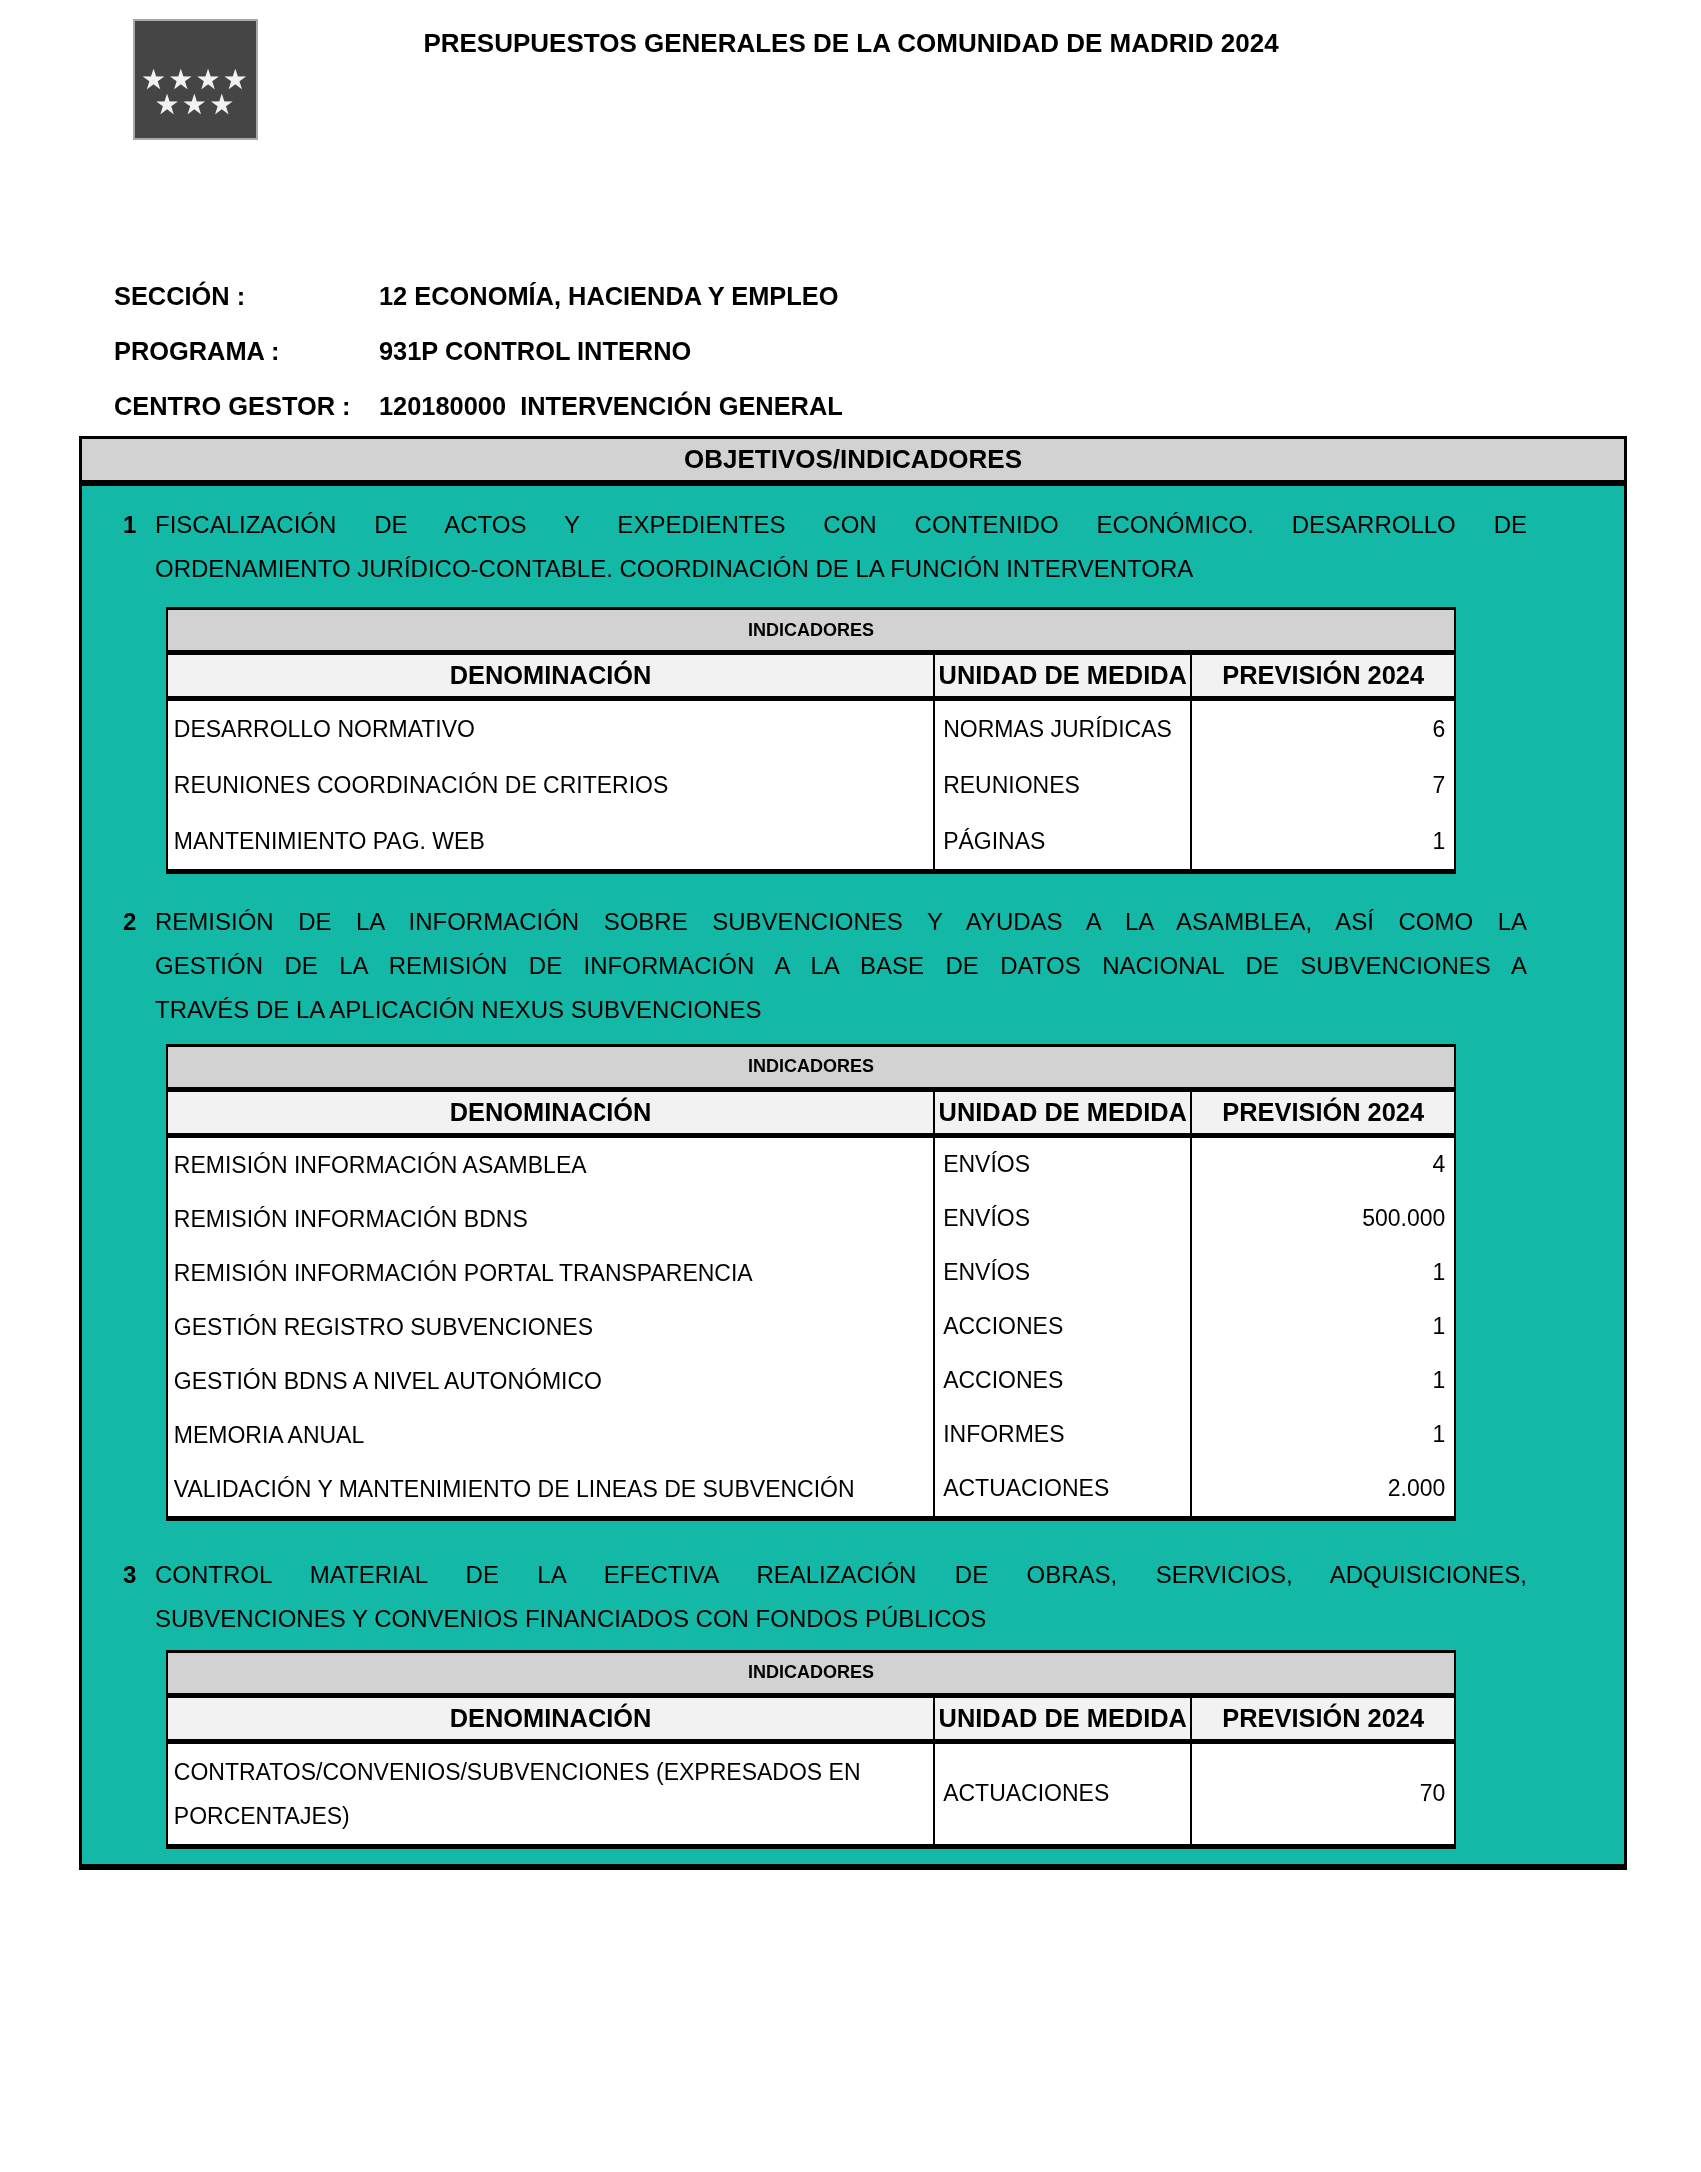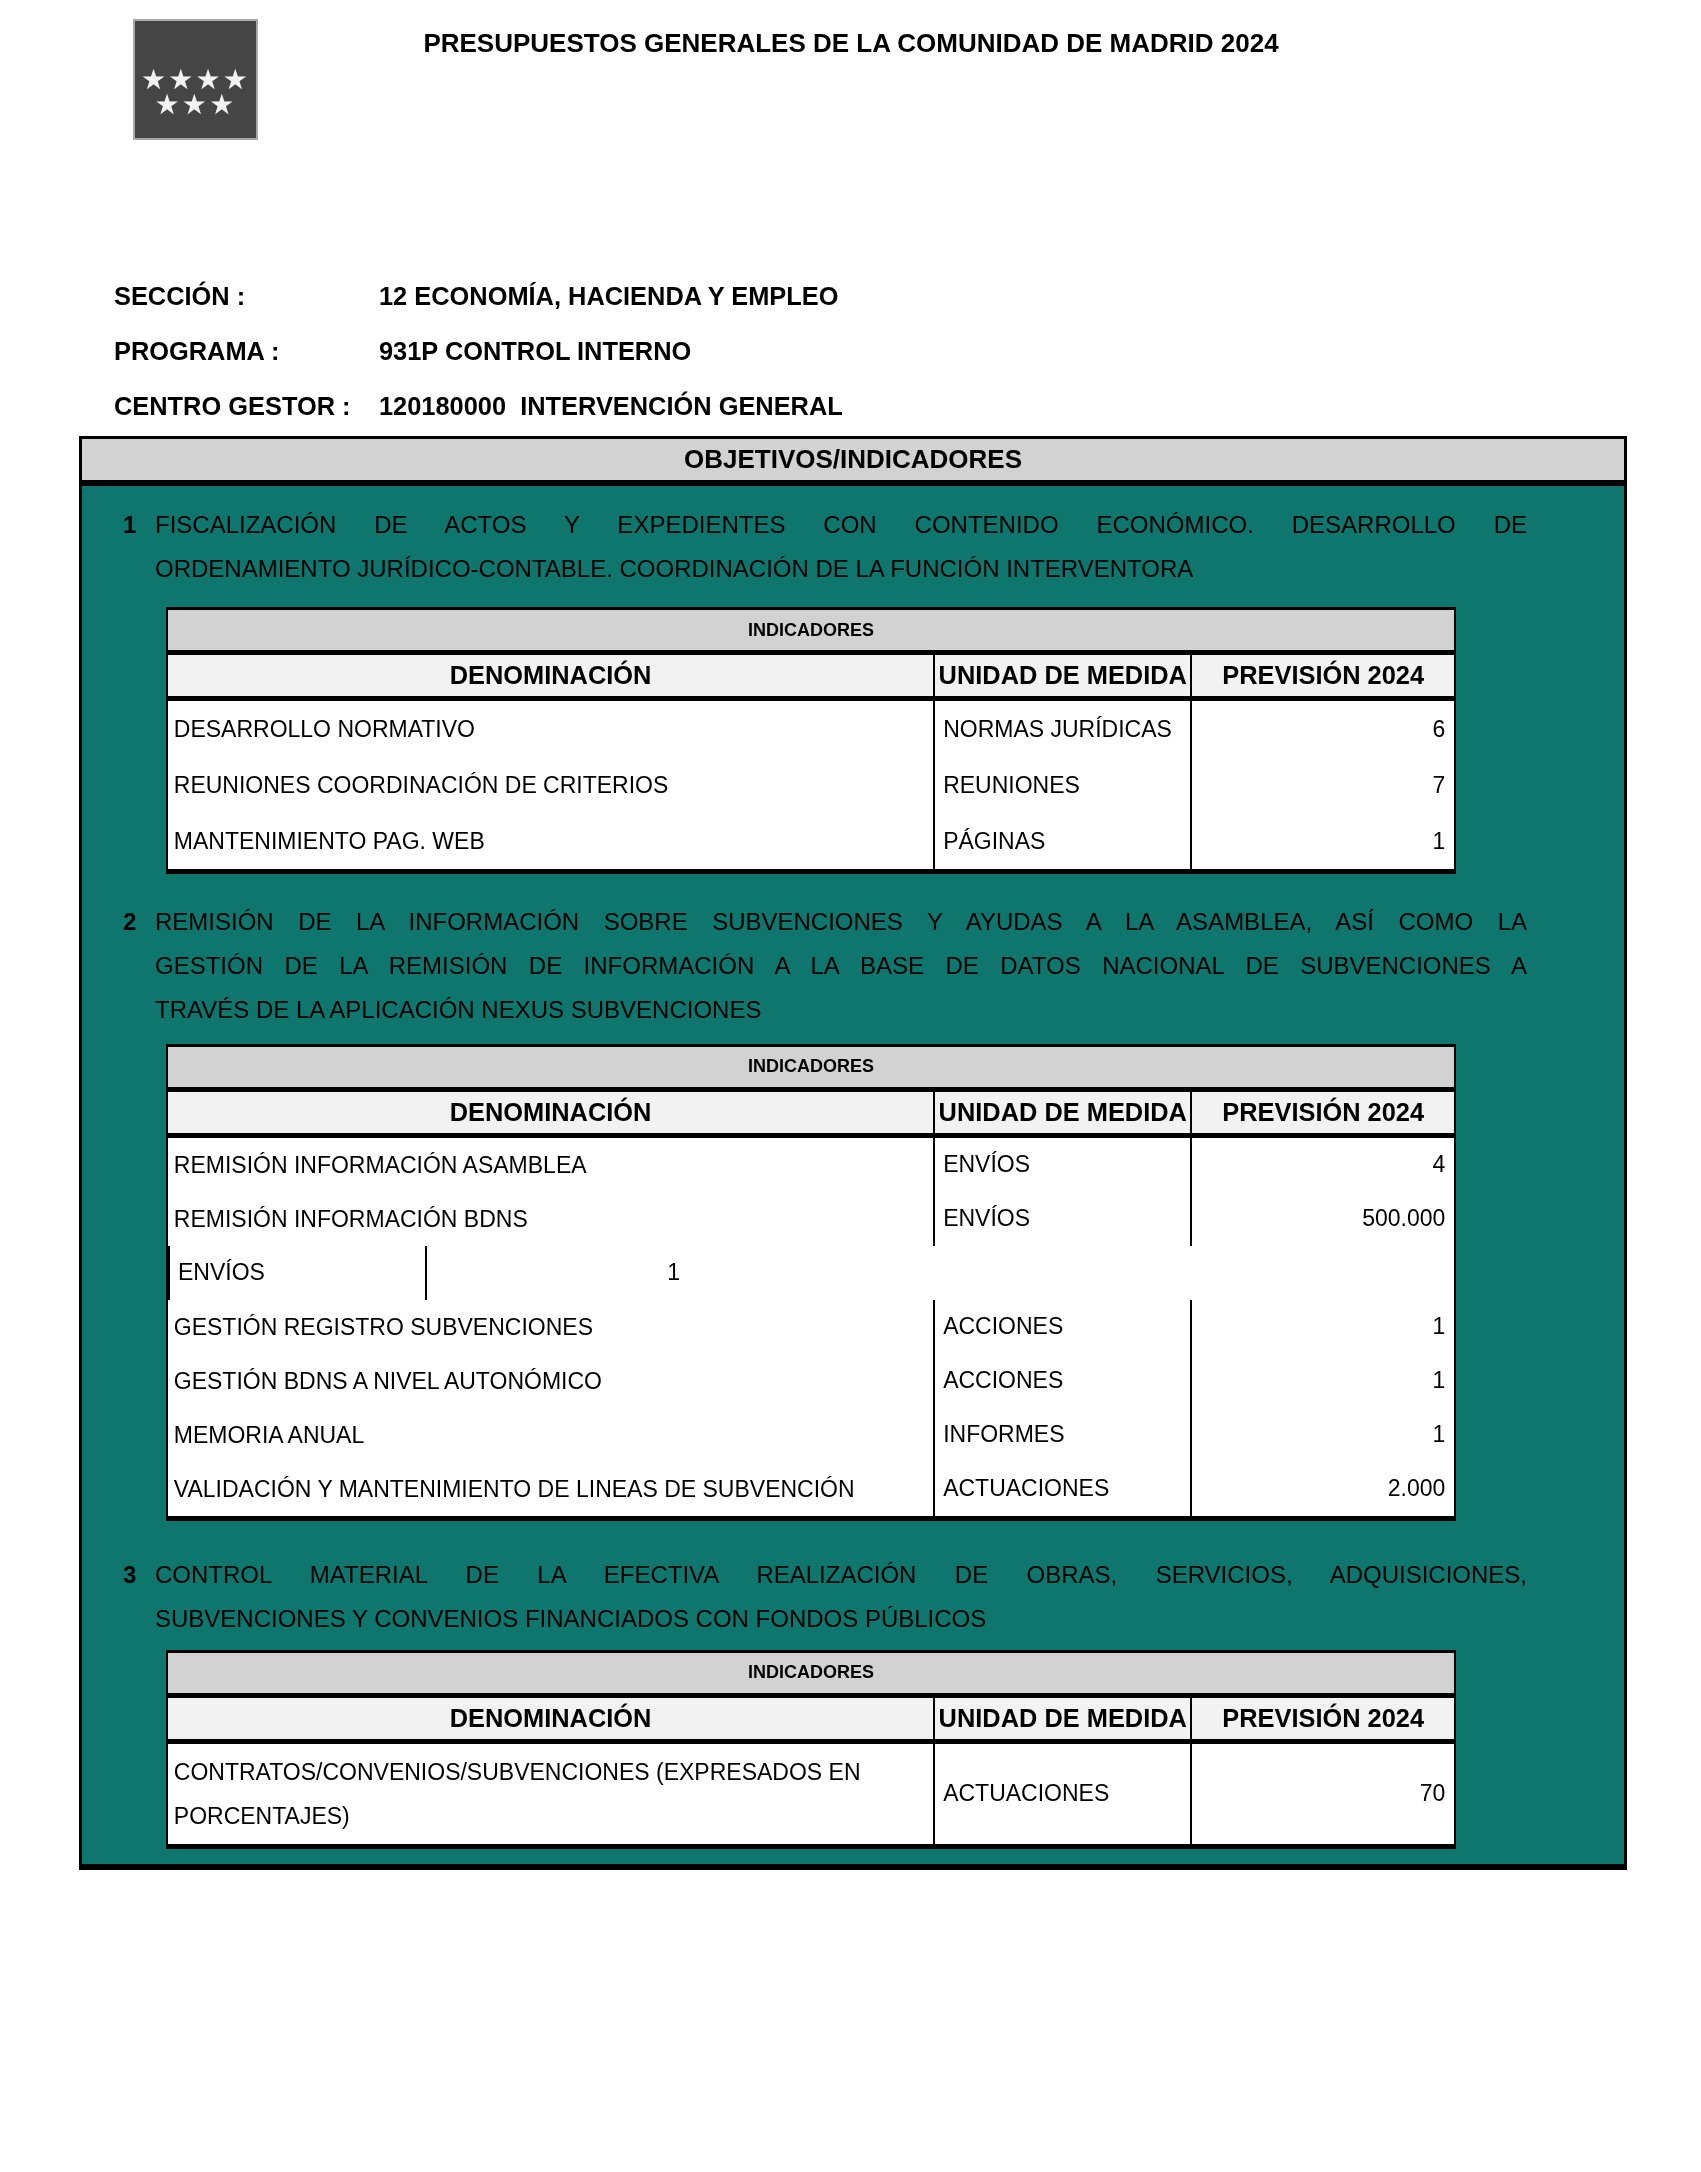--- a/index.html
+++ b/index.html
@@ -24,21 +24,21 @@
   
   .meta { position:absolute; left:86px; top:282px;margin-left:28px; }
   .meta-row { display:flex; height:55px; align-items:flex-start; }
   .meta-label { width:265px; font-weight:bold; font-size:25.4px; }
   .meta-value { font-weight:bold; font-size:25.4px; white-space:pre-wrap; }
 
   
   .obj-box {
     position:absolute; left:79px; top:436px; width:1548px; height:1434px;
     border:3.6px solid #000; border-bottom-width:6.5px; box-sizing:border-box;
-    background:#0f766e;
+    background:#14b8a6;
   }
   .box-bar {
     height:41px; background:#d2d2d2; border-bottom:6.5px solid #000;
     display:flex; align-items:center; justify-content:center;
     font-weight:bold; font-size:26px;
   }
 
   
   .obj { position:relative; margin-left:73px; width:1372px; font-size:24px; line-height:44px; }
   .obj-num { position:absolute; left:-32px; top:0; font-weight:bold; }
@@ -167,20 +167,21 @@
             <div class="t-cell c3">4</div>
           </div>
 
           <div class="t-row">
             <div class="t-cell c1">REMISIÓN INFORMACIÓN BDNS</div>
             <div class="t-cell c2">ENVÍOS</div>
             <div class="t-cell c3">500.000</div>
           </div>
 
           <div class="t-row">
+            <div class="t-cell c1">REMISIÓN INFORMACIÓN PORTAL TRANSPARENCIA</div>
             <div class="t-cell c2">ENVÍOS</div>
             <div class="t-cell c3">1</div>
           </div>
 
           <div class="t-row">
             <div class="t-cell c1">GESTIÓN REGISTRO SUBVENCIONES</div>
             <div class="t-cell c2">ACCIONES</div>
             <div class="t-cell c3">1</div>
           </div>
 

